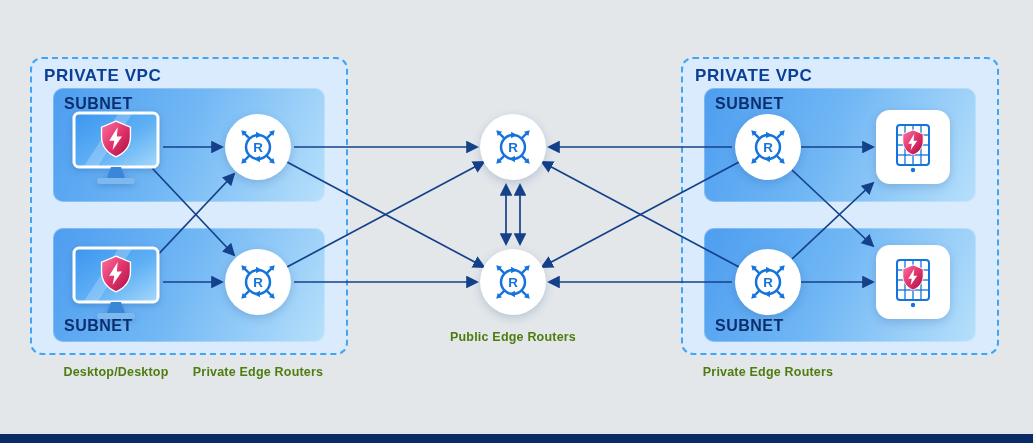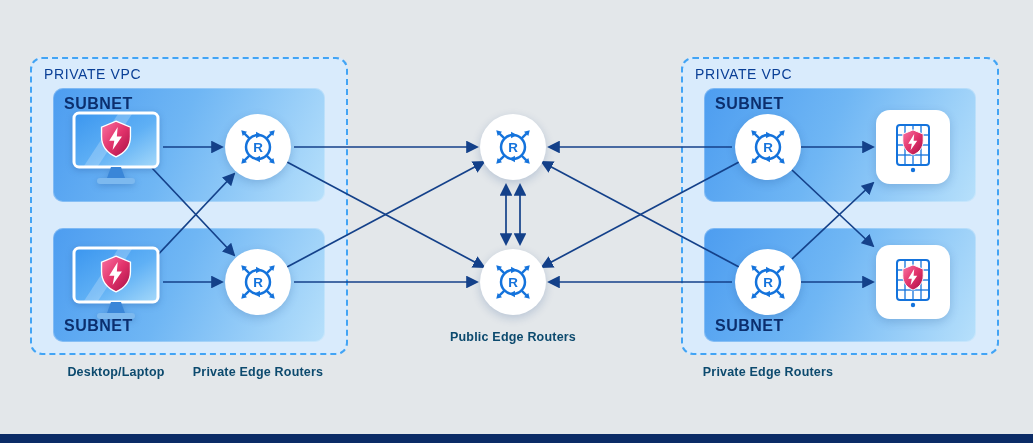--- a/index.html
+++ b/index.html
@@ -8,21 +8,21 @@
     font-family:"Liberation Sans",sans-serif;overflow:hidden;
   }
   
   .vpc{
     position:absolute;top:57px;width:318px;height:298px;box-sizing:border-box;
     background:#d9ebfc;border:2px dashed #42a4f5;border-radius:12px;z-index:1;
   }
   .vpc-left{left:30px}
   .vpc-right{left:681px}
   .vpc-label{
-    position:absolute;top:7px;left:12px;font-size:14px;font-weight:normal;
+    position:absolute;top:7px;left:12px;font-size:17px;font-weight:bold;
     color:#0a3f96;letter-spacing:.6px;
   }
   
   .subnet{
     position:absolute;left:21px;width:272px;height:114px;border-radius:10px;
     background:linear-gradient(115deg,#4d9df0 0%,#6fb6f4 45%,#b7e0fb 100%);
     box-shadow:inset 0 0 0 1px rgba(255,255,255,.25);
   }
   .subnet-top{top:29px}
   .subnet-bottom{top:169px}
@@ -42,21 +42,21 @@
   .device{position:absolute;width:96px;height:78px;z-index:10;}
   .device svg{width:96px;height:78px;display:block;filter:drop-shadow(0 2px 3px rgba(16,60,130,.25));}
   .server{
     position:absolute;width:74px;height:74px;background:#fff;border-radius:14px;
     box-shadow:0 3px 10px rgba(16,60,130,.20);display:flex;align-items:center;
     justify-content:center;z-index:10;
   }
   .server svg{width:56px;height:56px;display:block;}
   
   .caption{
-    position:absolute;font-size:12.5px;font-weight:bold;color:#0c4a6e;
+    position:absolute;font-size:12.5px;font-weight:bold;color:#4d7c0f;
     text-align:center;z-index:6;letter-spacing:.2px;
   }
   
   .arrows{position:absolute;left:0;top:0;width:1033px;height:443px;z-index:5;pointer-events:none;}
   .arrows line{stroke:#14418a;stroke-width:1.7;}
   
   .sym-defs text{font-family:"Liberation Sans",sans-serif;font-weight:bold;font-size:14px;fill:#1473dc;}
   .sym-defs{position:absolute;width:0;height:0;overflow:hidden;}
   .bottom-bar{position:absolute;left:0;bottom:0;width:1033px;height:9px;background:#0b2b66;z-index:20;}
 </style>
@@ -223,19 +223,19 @@
     <svg viewBox="0 0 56 56">
         <use href="#sym-server"></use>
       </svg>
   </div>
   <div class="server" style="left:876px;top:245px;">
     <svg viewBox="0 0 56 56">
         <use href="#sym-server"></use>
       </svg>
   </div>
 
-  <div class="caption" style="left:36px;top:365px;width:160px;">Desktop/Laptop</div>
+  <div class="caption" style="left:36px;top:365px;width:160px;">Desktop/Desktop</div>
   <div class="caption" style="left:178px;top:365px;width:160px;">Private Edge Routers</div>
   <div class="caption" style="left:423px;top:330px;width:180px;">Public Edge Routers</div>
   <div class="caption" style="left:688px;top:365px;width:160px;">Private Edge Routers</div>
 
   <div class="bottom-bar"></div>
 </div>
 
 </body></html>

